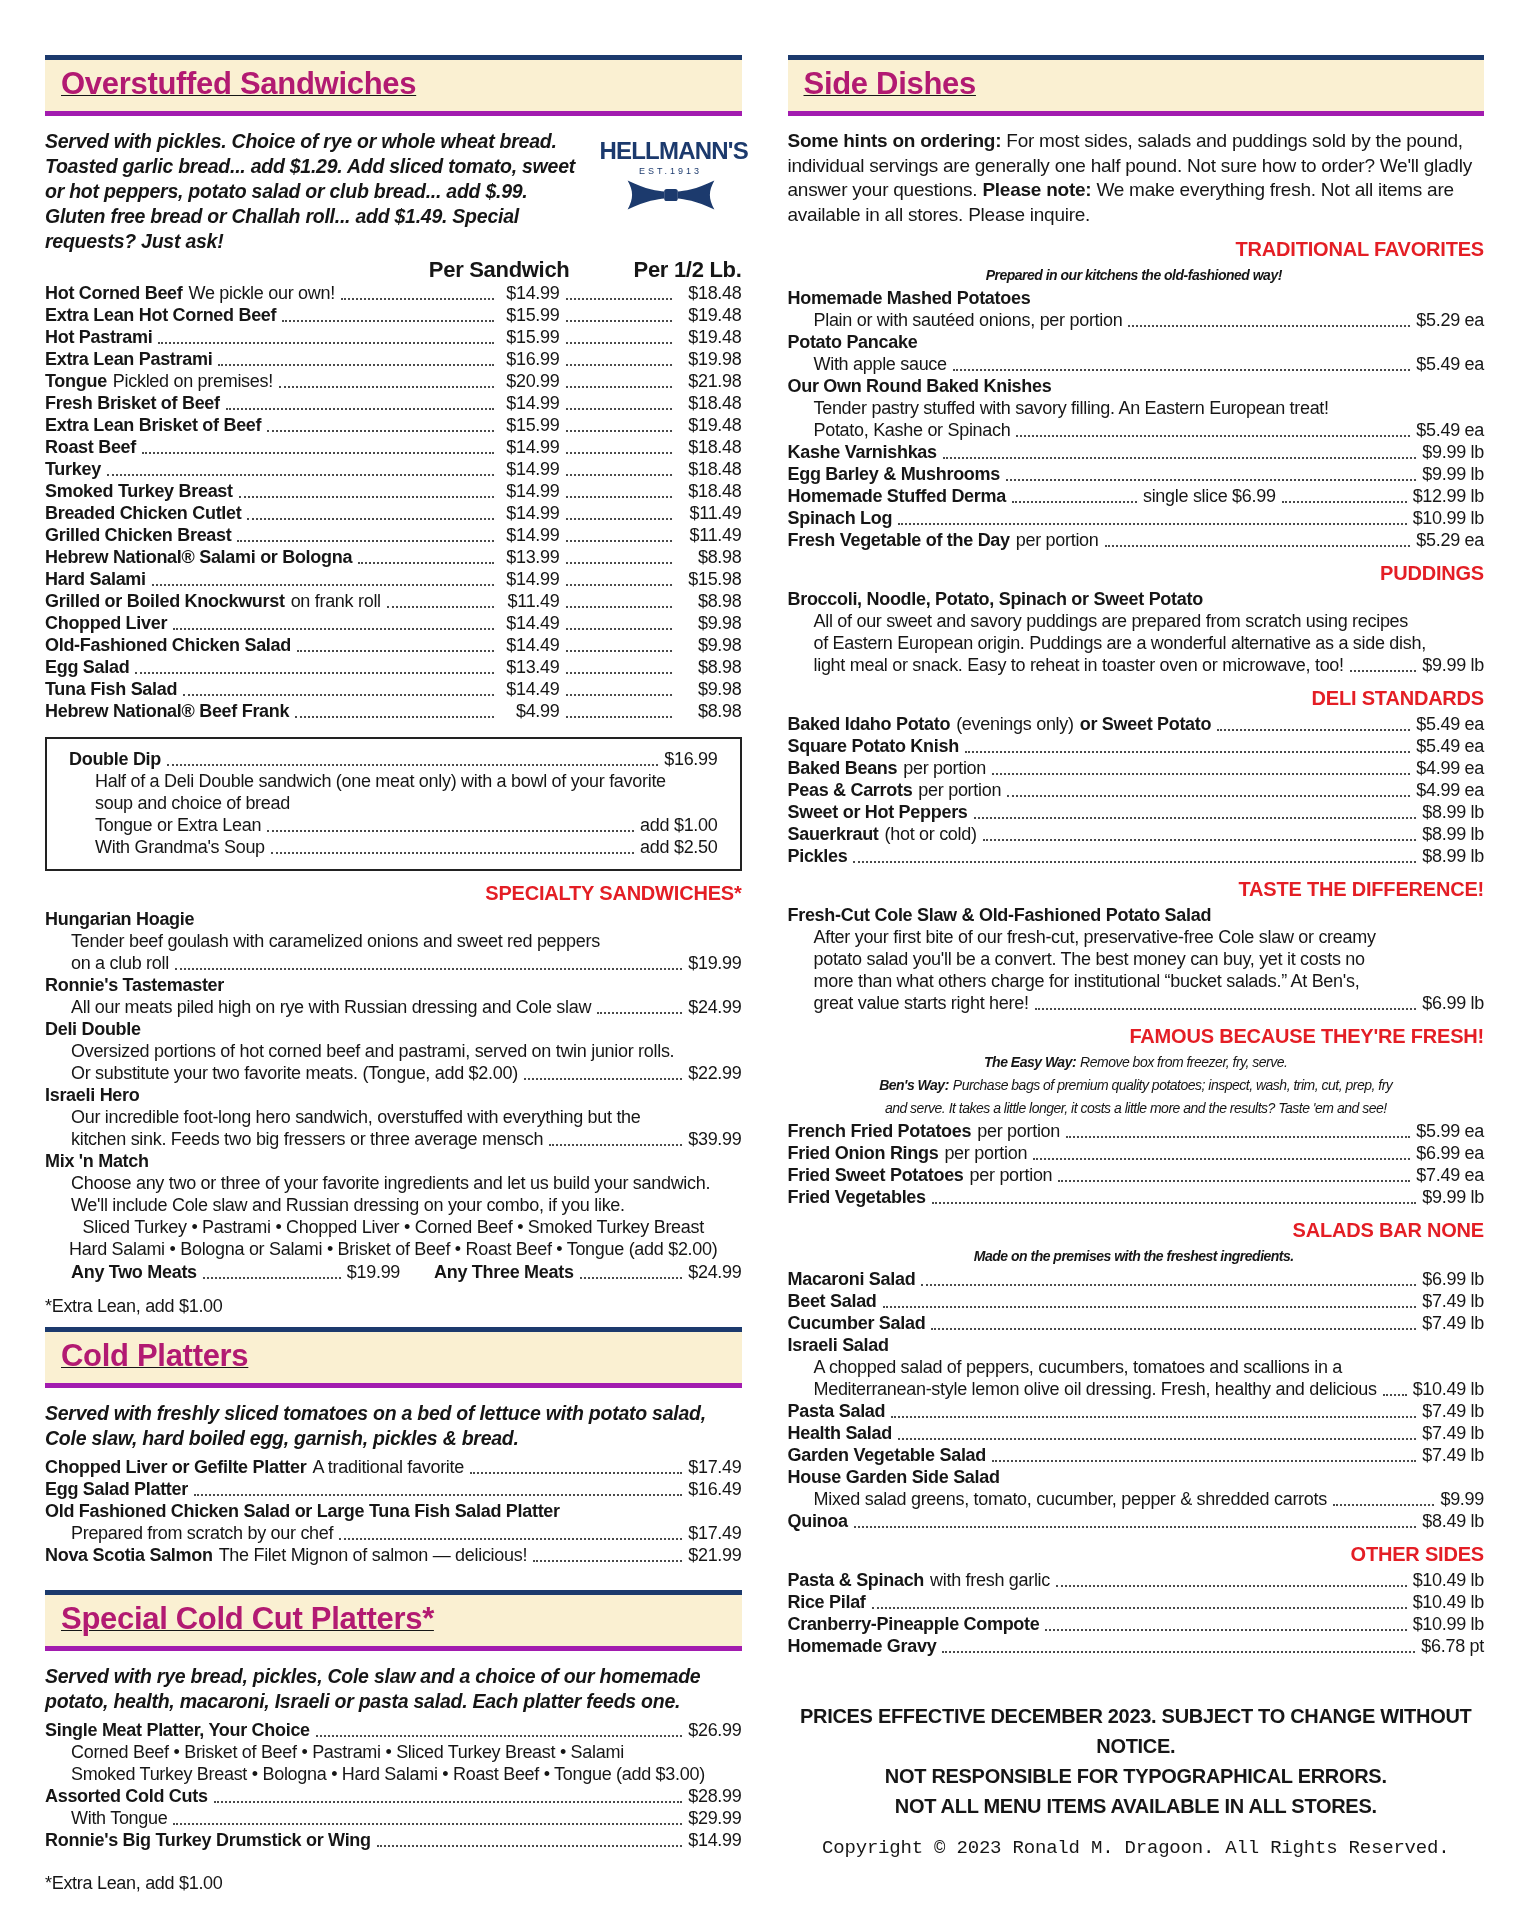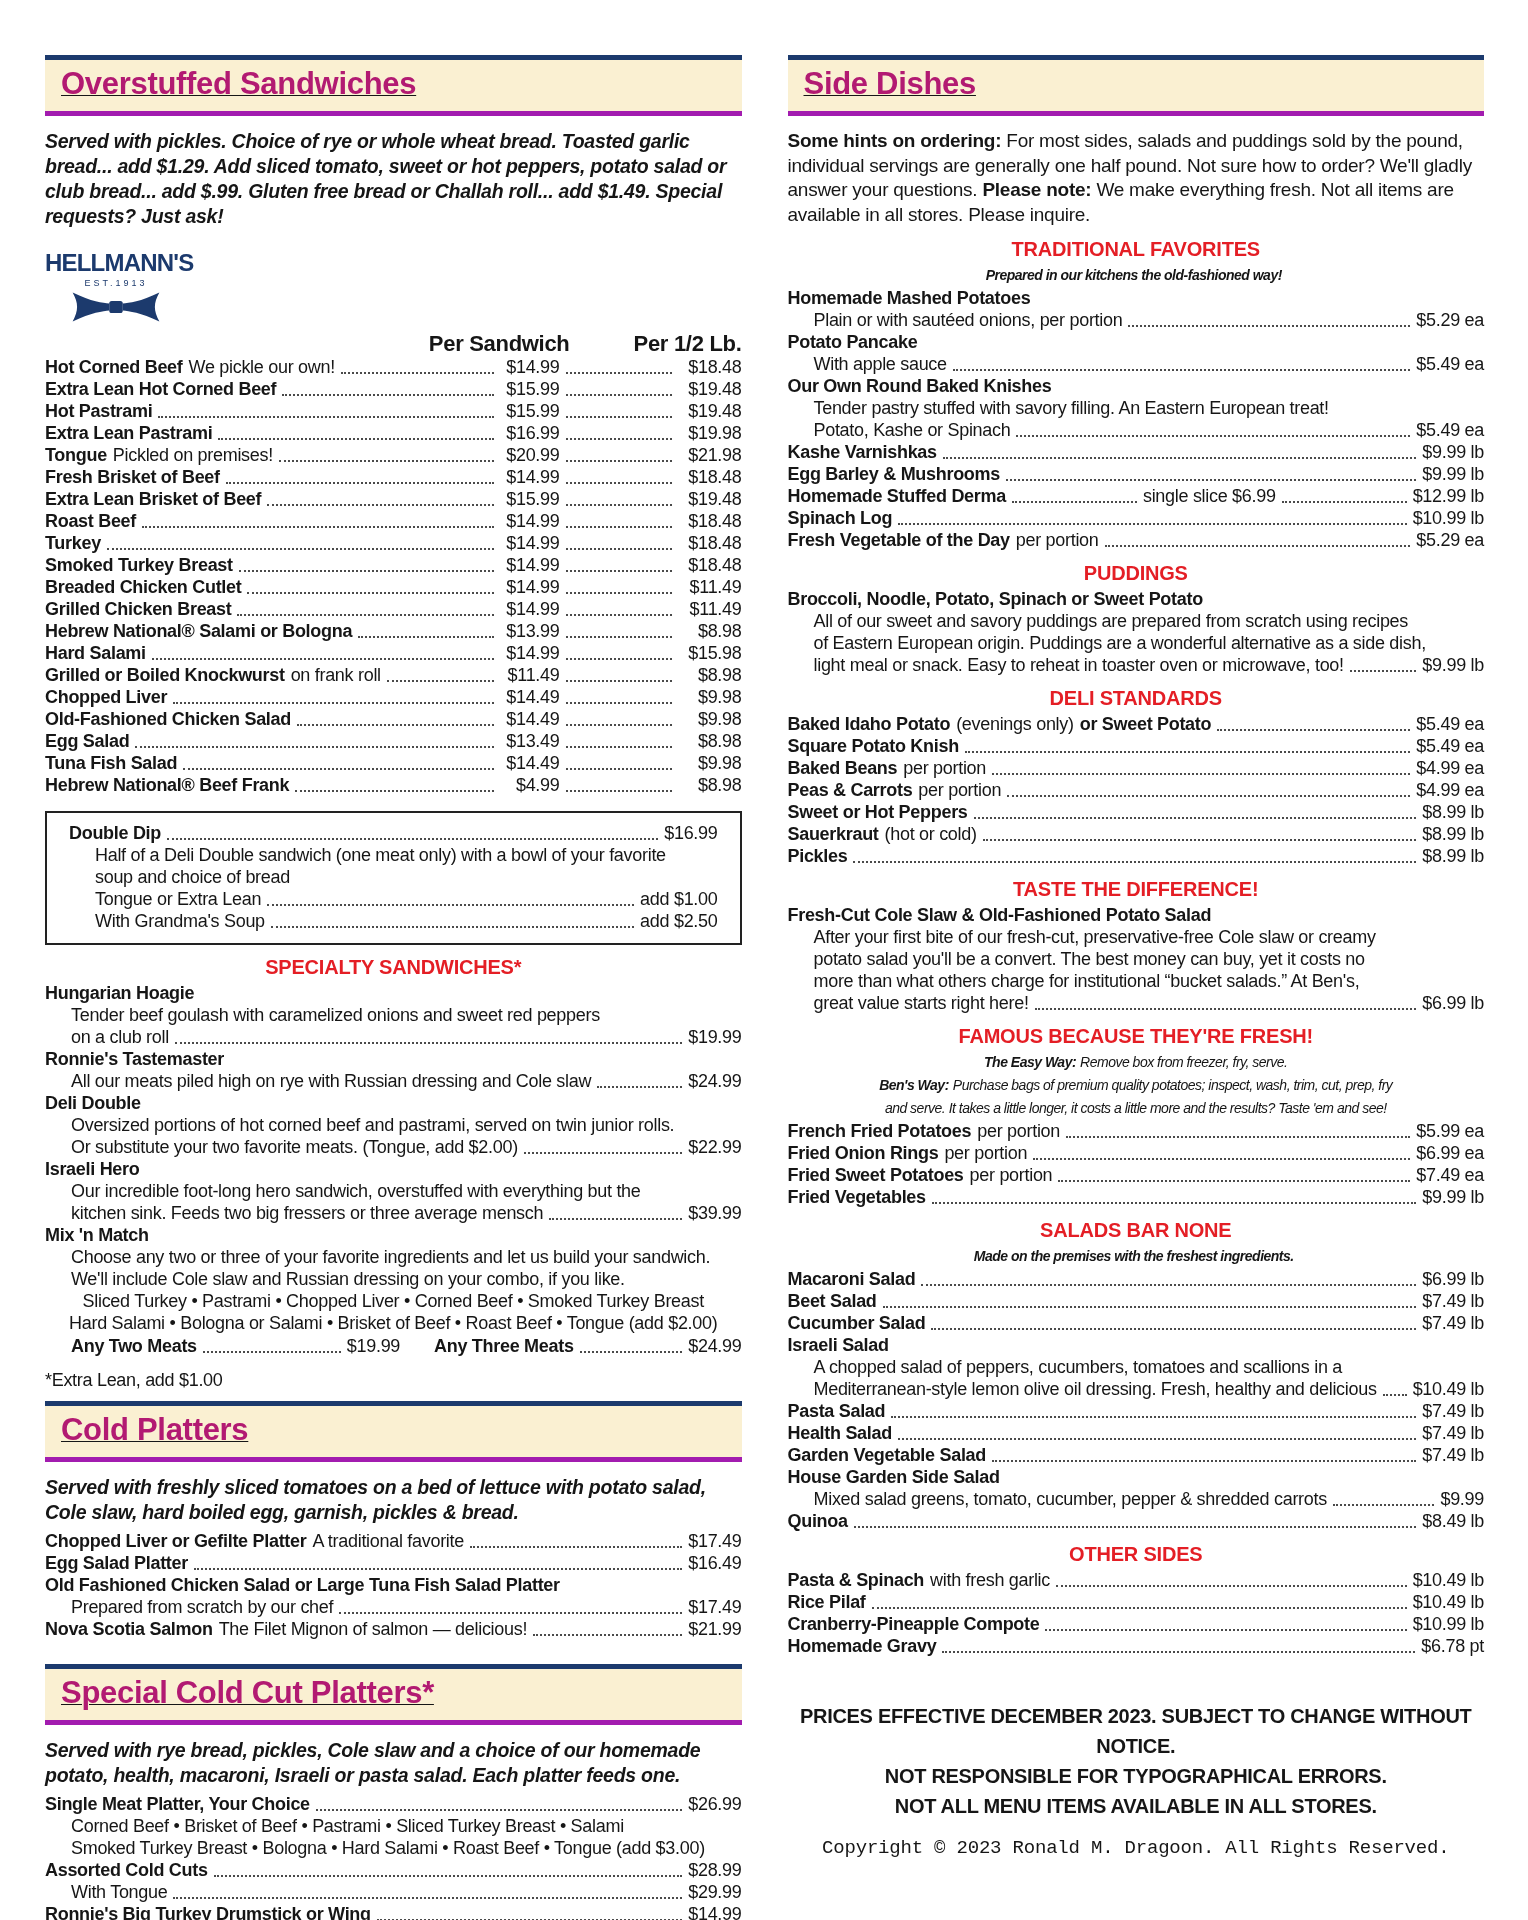--- a/index.html
+++ b/index.html
@@ -4,21 +4,21 @@
 <style>
   html,body{margin:0;padding:0;background:#fff;overflow:hidden;}
   body{width:1528px;height:1920px;font-family:"Liberation Sans",sans-serif;color:#161616;}
   .page{display:flex;gap:46px;padding:55px 44px 0 45px;box-sizing:border-box;}
   .col{flex:1;min-width:0;}
 
   .banner{background:#faf0d2;border-top:5px solid #1c3a6d;border-bottom:5px solid #a21caf;
           padding:6px 0 9px 16px;text-decoration:underline;}
   .banner .bt{color:#b21a72;font-weight:bold;font-size:31px;letter-spacing:-0.3px;}
 
-  .intro-row{display:flex;gap:12px;margin:13px 0 4px;flex-direction:column;}
+  .intro-row{display:flex;gap:12px;margin:13px 0 4px;}
   .intro{flex:1;font-weight:bold;font-style:italic;font-size:19.5px;line-height:25px;letter-spacing:-0.25px;}
   .hellmanns{width:142px;text-align:center;padding-top:8px;color:#1c3a6d;}
   .hm-name{font-weight:bold;font-size:24px;letter-spacing:-0.8px;white-space:nowrap;}
   .hm-est{font-size:9px;letter-spacing:3px;margin:1px 0 2px;}
   .hm-bow{width:96px;height:34px;}
 
   .line{display:flex;align-items:baseline;column-gap:6px;font-size:18px;line-height:22px;
         letter-spacing:-0.3px;}
   .bd{font-weight:bold;white-space:nowrap;}
   .tx{}
@@ -29,21 +29,21 @@
   .lead2{flex:0 0 106px;}
   .p2{flex:0 0 64px;}
   .indent{padding-left:26px;}
   .center2{justify-content:center;}
   .colheads{display:flex;justify-content:flex-end;font-weight:bold;font-size:22px;
             line-height:24px;letter-spacing:-0.3px;margin-top:2px;}
   .colheads .c2{width:172px;text-align:right;}
 
   .ddbox{border:2.6px solid #222;padding:9px 22px 11px;margin:15px 0 4px;}
 
-  h3.red{margin:11px 0 3px;text-align:center;color:#e41e25;font-size:20px;font-weight:bold;
+  h3.red{margin:11px 0 3px;text-align:right;color:#e41e25;font-size:20px;font-weight:bold;
          letter-spacing:-0.2px;}
   .subtitle{text-align:center;font-style:italic;font-size:14px;line-height:23px;letter-spacing:-0.5px;}
   .subtitle .sb{font-weight:bold;margin-right:4px;}
   .subtitle .st{}
 
   .footnote{font-size:18px;letter-spacing:-0.3px;margin:13px 0 9px;}
   .sec-banner{margin-top:10px;}
   .hints{font-size:19px;line-height:24.5px;letter-spacing:-0.25px;margin:13px 0 8px;}
   .hints b{font-weight:bold;}
 

